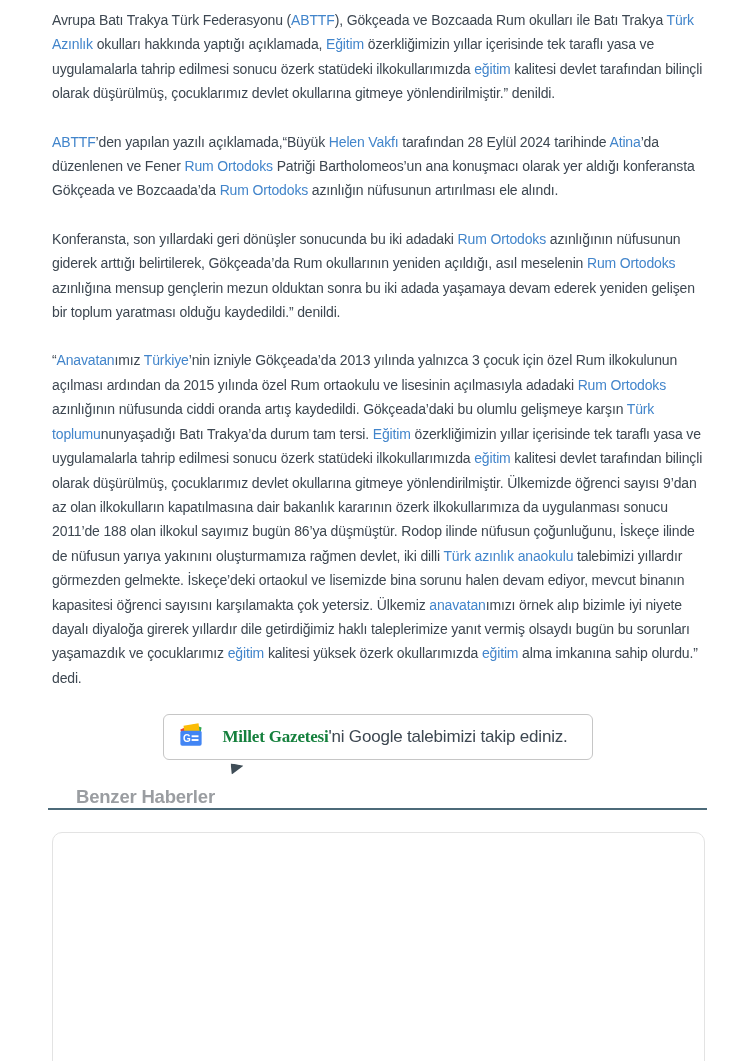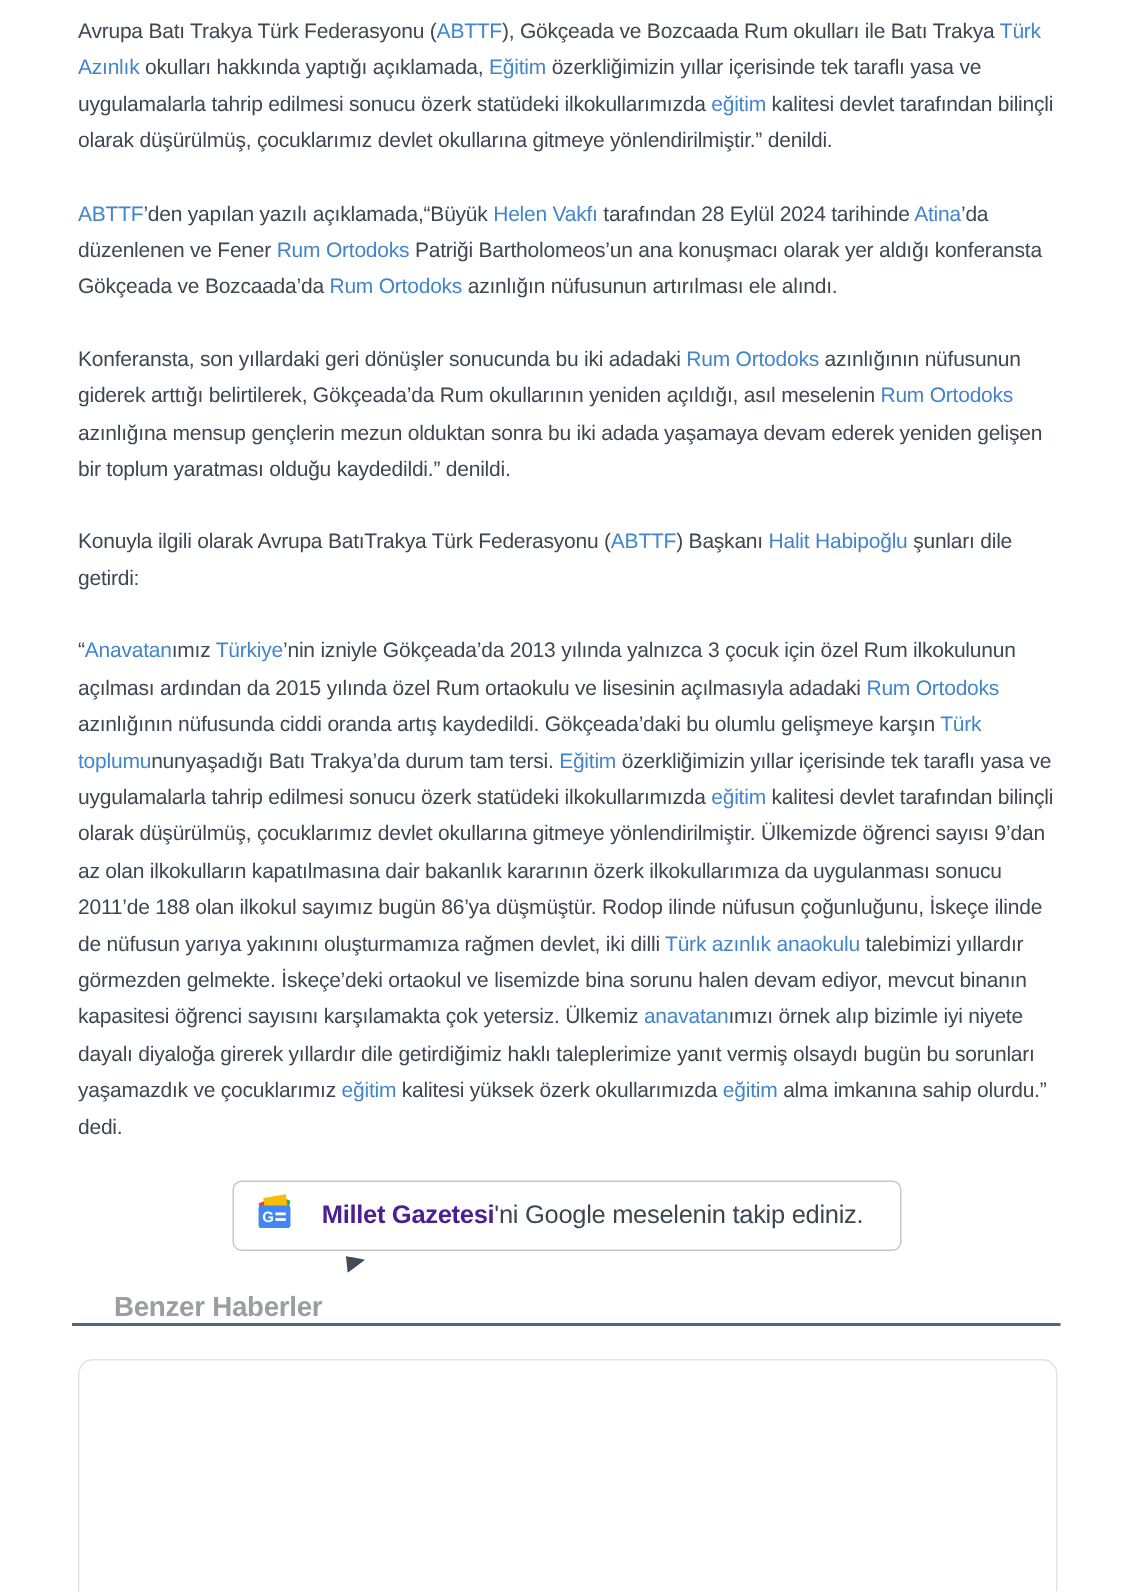--- a/index.html
+++ b/index.html
@@ -47,22 +47,23 @@
     padding: 5px 24px 5px 12px;
     text-decoration: none;
     color: #3d4751;
     cursor: pointer;
   }
   .gnews-text {
     font-size: 17px;
     letter-spacing: -0.2px;
   }
   .gnews-text b {
-    color: #4c1d95;
+    color: #15803d;
     font-weight: bold;
+    font-family: Liberation Serif, serif;
   }
   
   .similar-header {
     position: relative;
     margin: 0 0 0 12px;
     height: 26px;
   }
   .similar-heading {
     margin: 12px;
     font-size: 18.5px;
@@ -98,38 +99,37 @@
 </style>
 </head>
 <body>
 
 <div class="content">
 
   <div>
       <p class="para"><span>Avrupa Batı Trakya Türk Federasyonu (</span><a class="inline-link" href="#">ABTTF</a><span>), Gökçeada ve Bozcaada Rum okulları ile Batı Trakya </span><a class="inline-link" href="#">Türk Azınlık</a><span> okulları hakkında yaptığı açıklamada, </span><a class="inline-link" href="#">Eğitim</a><span> özerkliğimizin yıllar içerisinde tek taraflı yasa ve uygulamalarla tahrip edilmesi sonucu özerk statüdeki ilkokullarımızda </span><a class="inline-link" href="#">eğitim</a><span> kalitesi devlet tarafından bilinçli olarak düşürülmüş, çocuklarımız devlet okullarına gitmeye yönlendirilmiştir.” denildi.</span></p>
       <p class="para"><a class="inline-link" href="#">ABTTF</a><span>’den yapılan yazılı açıklamada,“Büyük </span><a class="inline-link" href="#">Helen Vakfı</a><span> tarafından 28 Eylül 2024 tarihinde </span><a class="inline-link" href="#">Atina</a><span>’da düzenlenen ve Fener </span><a class="inline-link" href="#">Rum Ortodoks</a><span> Patriği Bartholomeos’un ana konuşmacı olarak yer aldığı konferansta Gökçeada ve Bozcaada’da </span><a class="inline-link" href="#">Rum Ortodoks</a><span> azınlığın nüfusunun artırılması ele alındı.</span></p>
       <p class="para"><span>Konferansta, son yıllardaki geri dönüşler sonucunda bu iki adadaki </span><a class="inline-link" href="#">Rum Ortodoks</a><span> azınlığının nüfusunun giderek arttığı belirtilerek, Gökçeada’da Rum okullarının yeniden açıldığı, asıl meselenin </span><a class="inline-link" href="#">Rum Ortodoks</a><span> azınlığına mensup gençlerin mezun olduktan sonra bu iki adada yaşamaya devam ederek yeniden gelişen bir toplum yaratması olduğu kaydedildi.” denildi.</span></p>
-      <p class="para"><span>Konuyla ilgili olarak Avrupa BatıTrakya Türk Federasyonu (</span><a class="inline-link" href="#">ABTTF</a><span>) Başkanı </span><a class="inline-link" href="#">Halit Habipoğlu</a><span> şunları dile getirdi:</span></p>
       <p class="para quote"><span>“</span><a class="inline-link" href="#">Anavatan</a><span>ımız </span><a class="inline-link" href="#">Türkiye</a><span>’nin izniyle Gökçeada’da 2013 yılında yalnızca 3 çocuk için özel Rum ilkokulunun açılması ardından da 2015 yılında özel Rum ortaokulu ve lisesinin açılmasıyla adadaki </span><a class="inline-link" href="#">Rum Ortodoks</a><span> azınlığının nüfusunda ciddi oranda artış kaydedildi. Gökçeada’daki bu olumlu gelişmeye karşın </span><a class="inline-link" href="#">Türk toplumu</a><span>nunyaşadığı Batı Trakya’da durum tam tersi. </span><a class="inline-link" href="#">Eğitim</a><span> özerkliğimizin yıllar içerisinde tek taraflı yasa ve uygulamalarla tahrip edilmesi sonucu özerk statüdeki ilkokullarımızda </span><a class="inline-link" href="#">eğitim</a><span> kalitesi devlet tarafından bilinçli olarak düşürülmüş, çocuklarımız devlet okullarına gitmeye yönlendirilmiştir. Ülkemizde öğrenci sayısı 9’dan az olan ilkokulların kapatılmasına dair bakanlık kararının özerk ilkokullarımıza da uygulanması sonucu 2011’de 188 olan ilkokul sayımız bugün 86’ya düşmüştür. Rodop ilinde nüfusun çoğunluğunu, İskeçe ilinde de nüfusun yarıya yakınını oluşturmamıza rağmen devlet, iki dilli </span><a class="inline-link" href="#">Türk azınlık anaokulu</a><span> talebimizi yıllardır görmezden gelmekte. İskeçe’deki ortaokul ve lisemizde bina sorunu halen devam ediyor, mevcut binanın kapasitesi öğrenci sayısını karşılamakta çok yetersiz. Ülkemiz </span><a class="inline-link" href="#">anavatan</a><span>ımızı örnek alıp bizimle iyi niyete dayalı diyaloğa girerek yıllardır dile getirdiğimiz haklı taleplerimize yanıt vermiş olsaydı bugün bu sorunları yaşamazdık ve çocuklarımız </span><a class="inline-link" href="#">eğitim</a><span> kalitesi yüksek özerk okullarımızda </span><a class="inline-link" href="#">eğitim</a><span> alma imkanına sahip olurdu.” dedi.</span></p>
     </div>
 
   <div class="badge-wrap">
     <a class="gnews-badge">
       <span class="gnews-icon">
         <svg width="30" height="30" viewBox="0 0 48 48" aria-hidden="true">
           <path d="M7 15 L21 9 L27 32 L13 38 Z" fill="#EA4335"></path>
           <path d="M27 7 L41 12 L37 30 L23 25 Z" fill="#34A853"></path>
           <path d="M12 9 L36 5 L38 20 L14 24 Z" fill="#FBBC05"></path>
           <rect x="7" y="17" width="34" height="24" rx="3" fill="#4285F4"></rect>
           <text x="11" y="35" font-family="Liberation Sans, sans-serif" font-size="16" font-weight="bold" fill="#ffffff">G</text>
           <rect x="25" y="24.5" width="11" height="3" fill="#ffffff"></rect>
           <rect x="25" y="30.5" width="11" height="3" fill="#ffffff"></rect>
         </svg>
       </span>
-      <span class="gnews-text"><b>Millet Gazetesi</b><span>'ni Google meselenin takip ediniz.</span></span>
+      <span class="gnews-text"><b>Millet Gazetesi</b><span>'ni Google talebimizi takip ediniz.</span></span>
     </a>
   </div>
 
   <div class="similar-header">
     <h2 class="similar-heading">Benzer Haberler</h2>
     <span class="cursor-triangle"></span>
   </div>
   <hr class="section-divider">
 
   <div class="related-box"></div>

